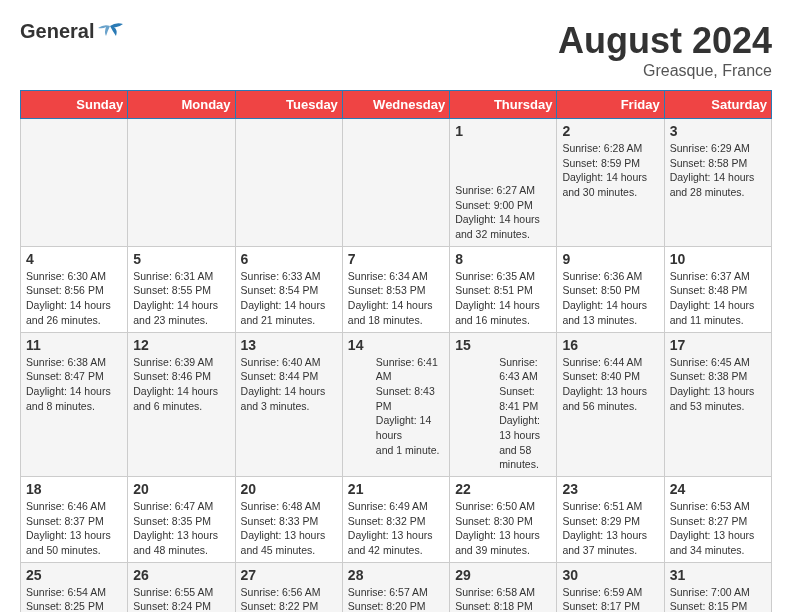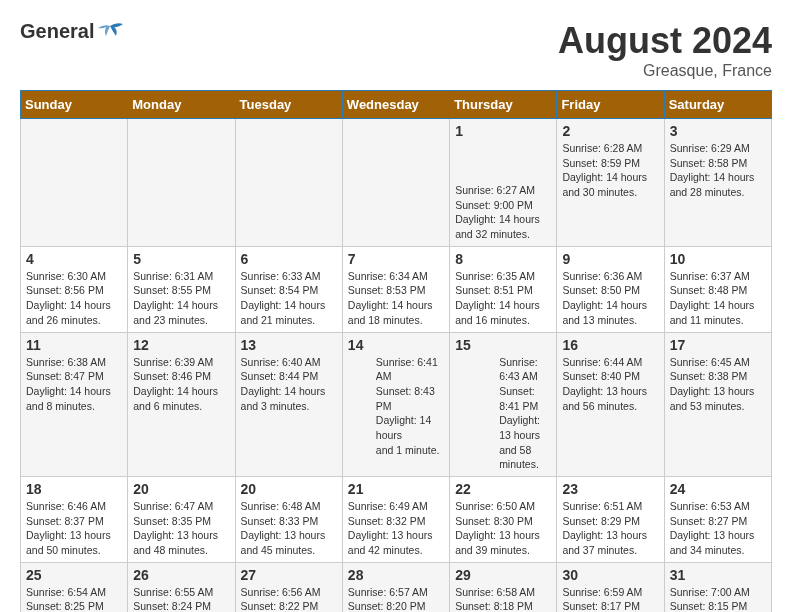--- a/index.html
+++ b/index.html
@@ -32,24 +32,24 @@
     .location {
       font-size: 16px;
       color: #555;
     }
     table {
       width: 100%;
       border-collapse: collapse;
       font-size: 11px;
     }
     thead th {
-      background-color: #a16207;
+      background-color: #ef4444;
       color: #fff;
       padding: 6px 4px;
-      text-align: left;
+      text-align: right;
       font-size: 13px;
       font-weight: bold;
       border: 1px solid #2a7ab5;
     }
     tbody td {
       border: 1px solid #ccc;
       vertical-align: top;
       padding: 4px 5px;
       height: 85px;
       width: calc(100% / 7);

